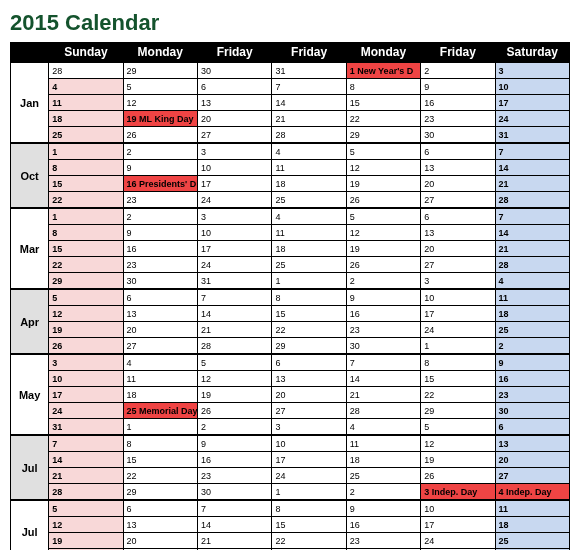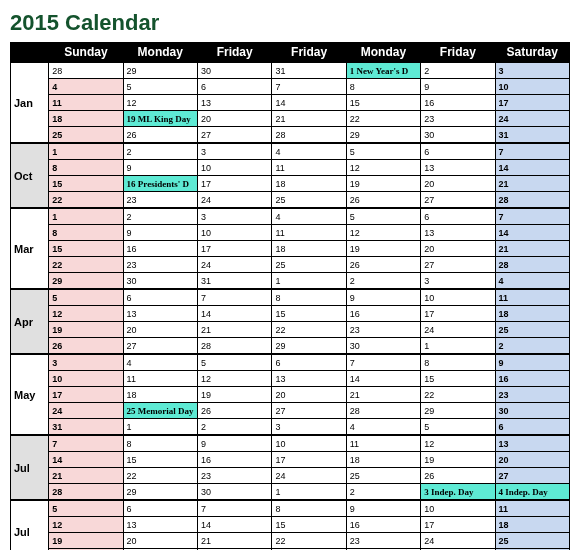--- a/index.html
+++ b/index.html
@@ -37,32 +37,33 @@
     text-align: center;
     font-weight: bold;
     font-size: 12px;
     height: 16px;
   }
   th.corner {
     background: #000;
     border: 1px solid #000;
   }
   td.month {
+    text-align: center;
     font-weight: bold;
     font-size: 11px;
     background: #fff;
     border-top: 2px solid #000;
     border-bottom: 2px solid #000;
   }
   td.month.shade {
     background: #e0e0e0;
   }
   td.sun   { background: #f8d8d8; font-weight: bold; }
   td.sat   { background: #c8d8f0; font-weight: bold; }
-  td.hol   { background: #5eead4; font-weight: bold; font-family: Liberation Serif, serif; }
+  td.hol   { background: #ef4444; font-weight: bold; }
   td.plain { background: #fff; }
   tr.sep td { border-top: 2px solid #000; }
   col.month { width: 38px; }
   col.day   { width: 74px; }
 </style>
 </head>
 <body>
 
 <h1>2015 Calendar</h1>
 

